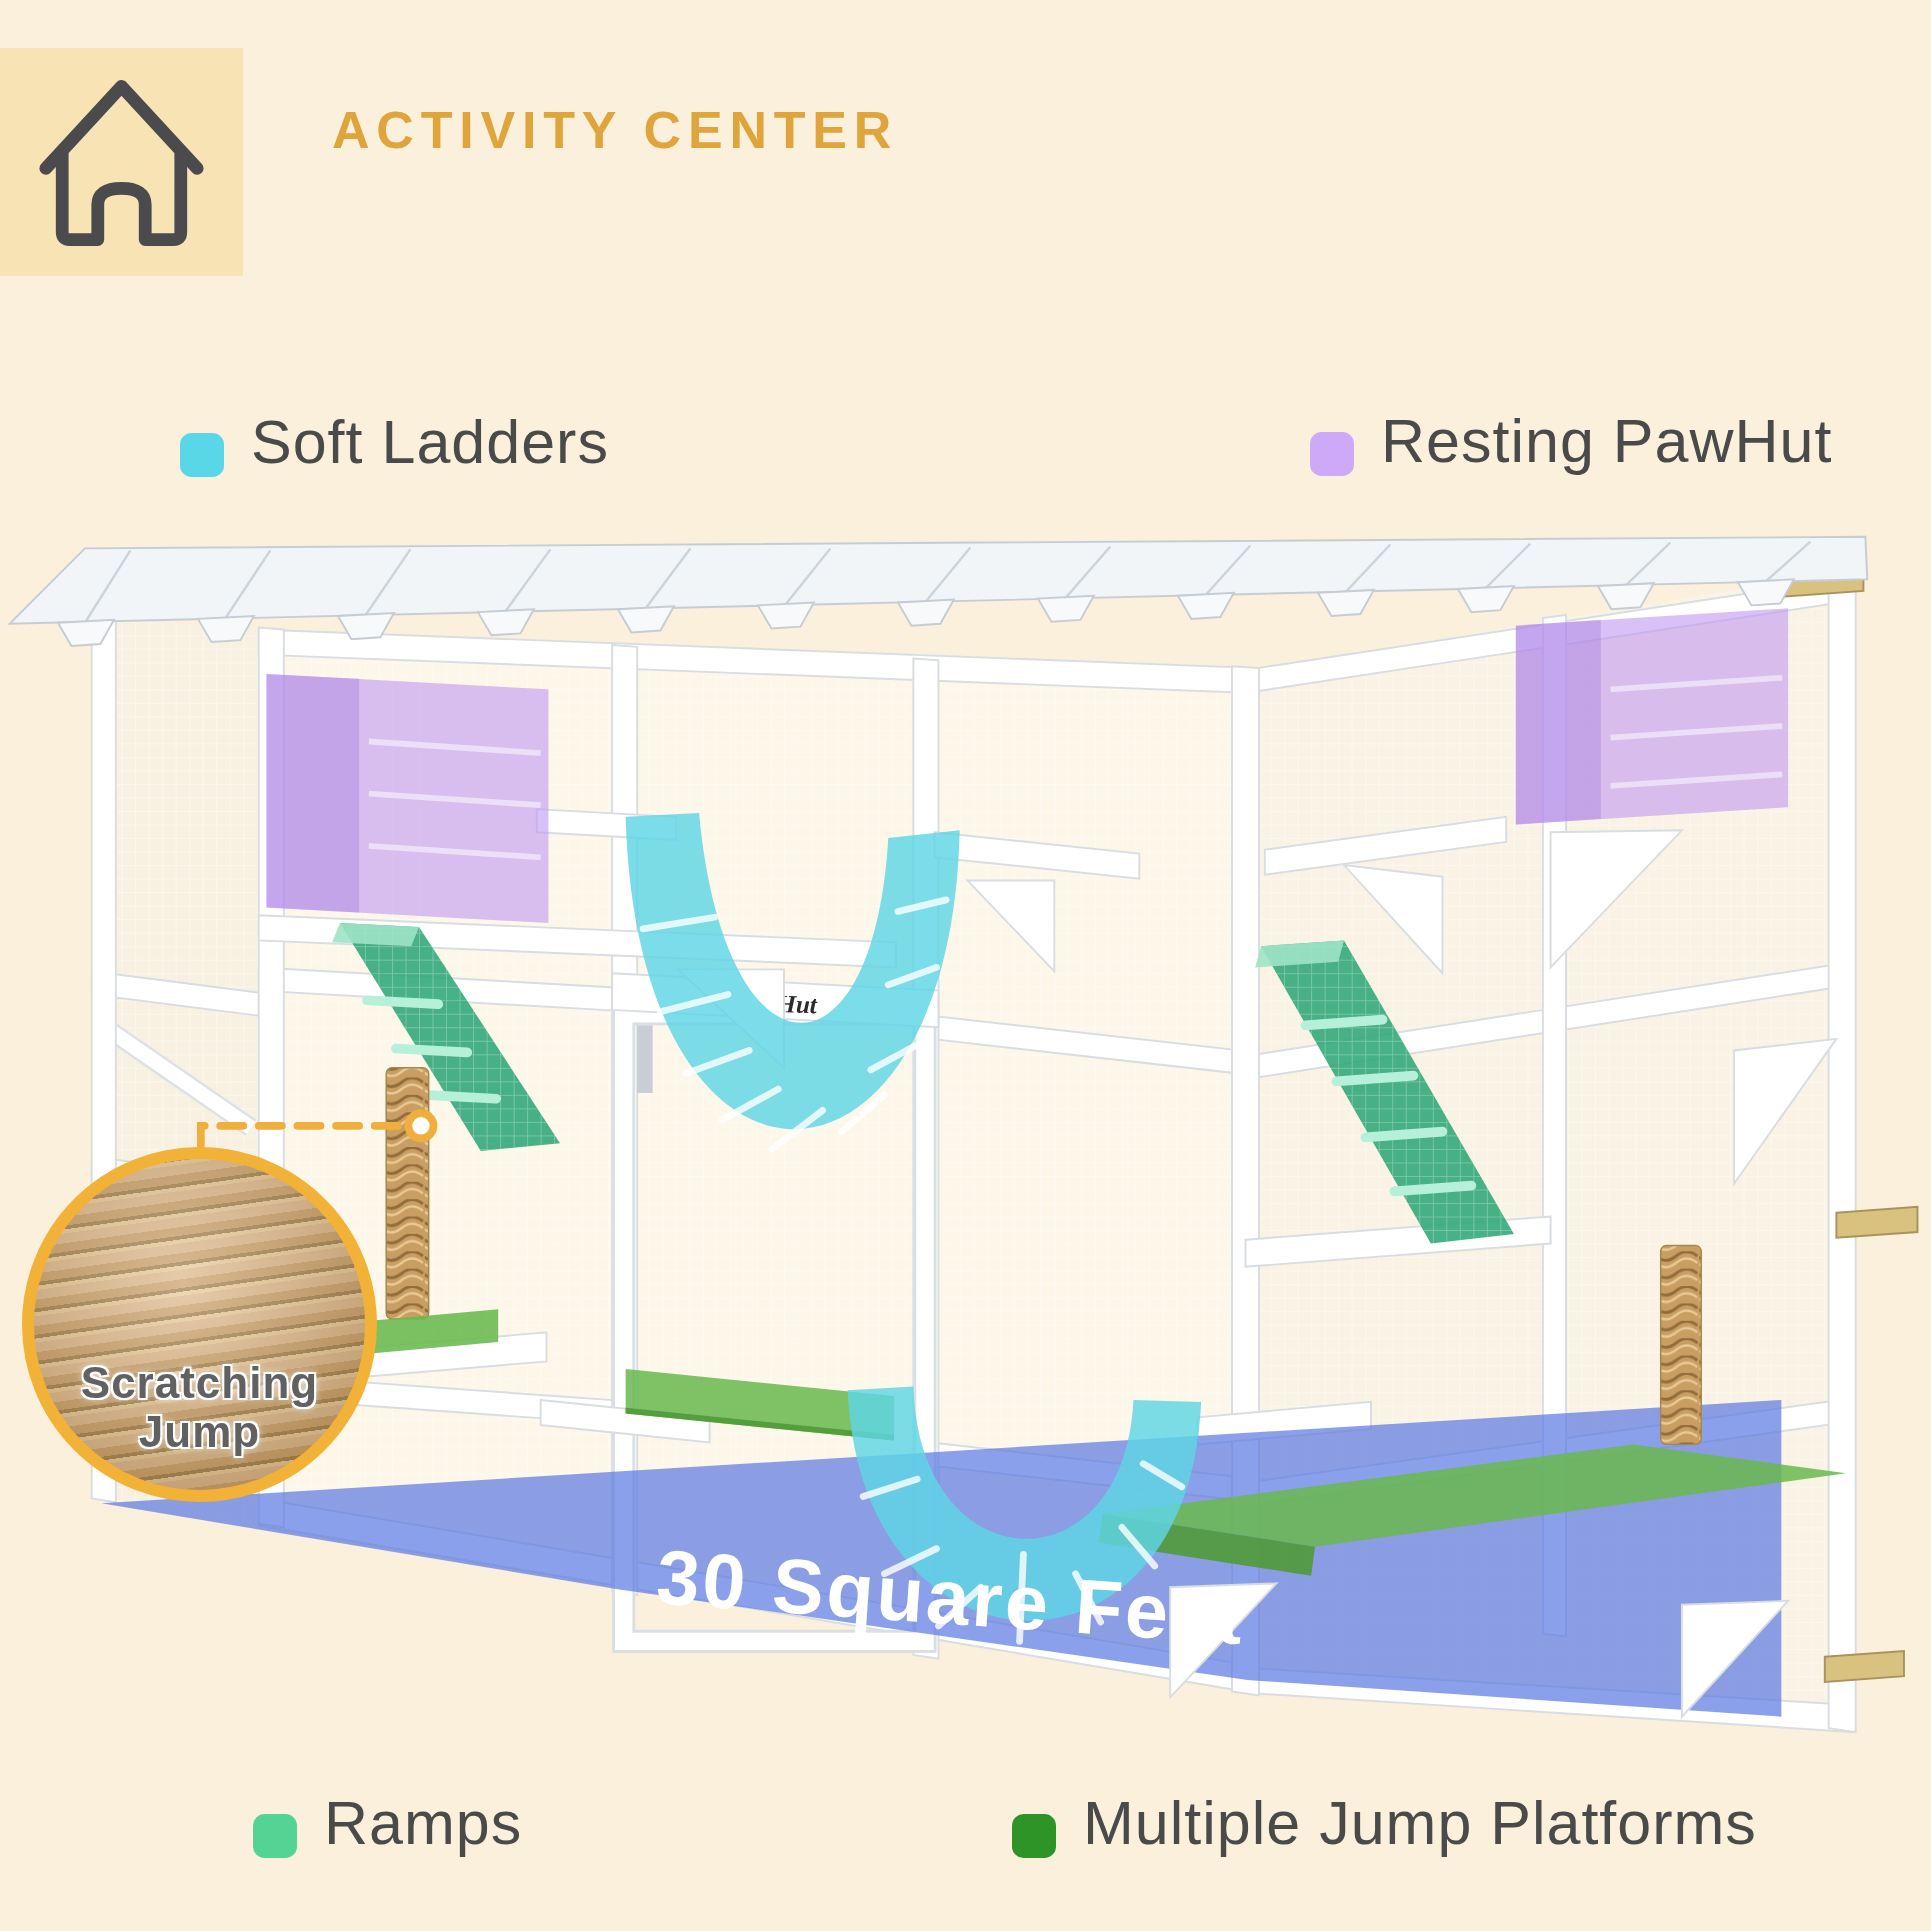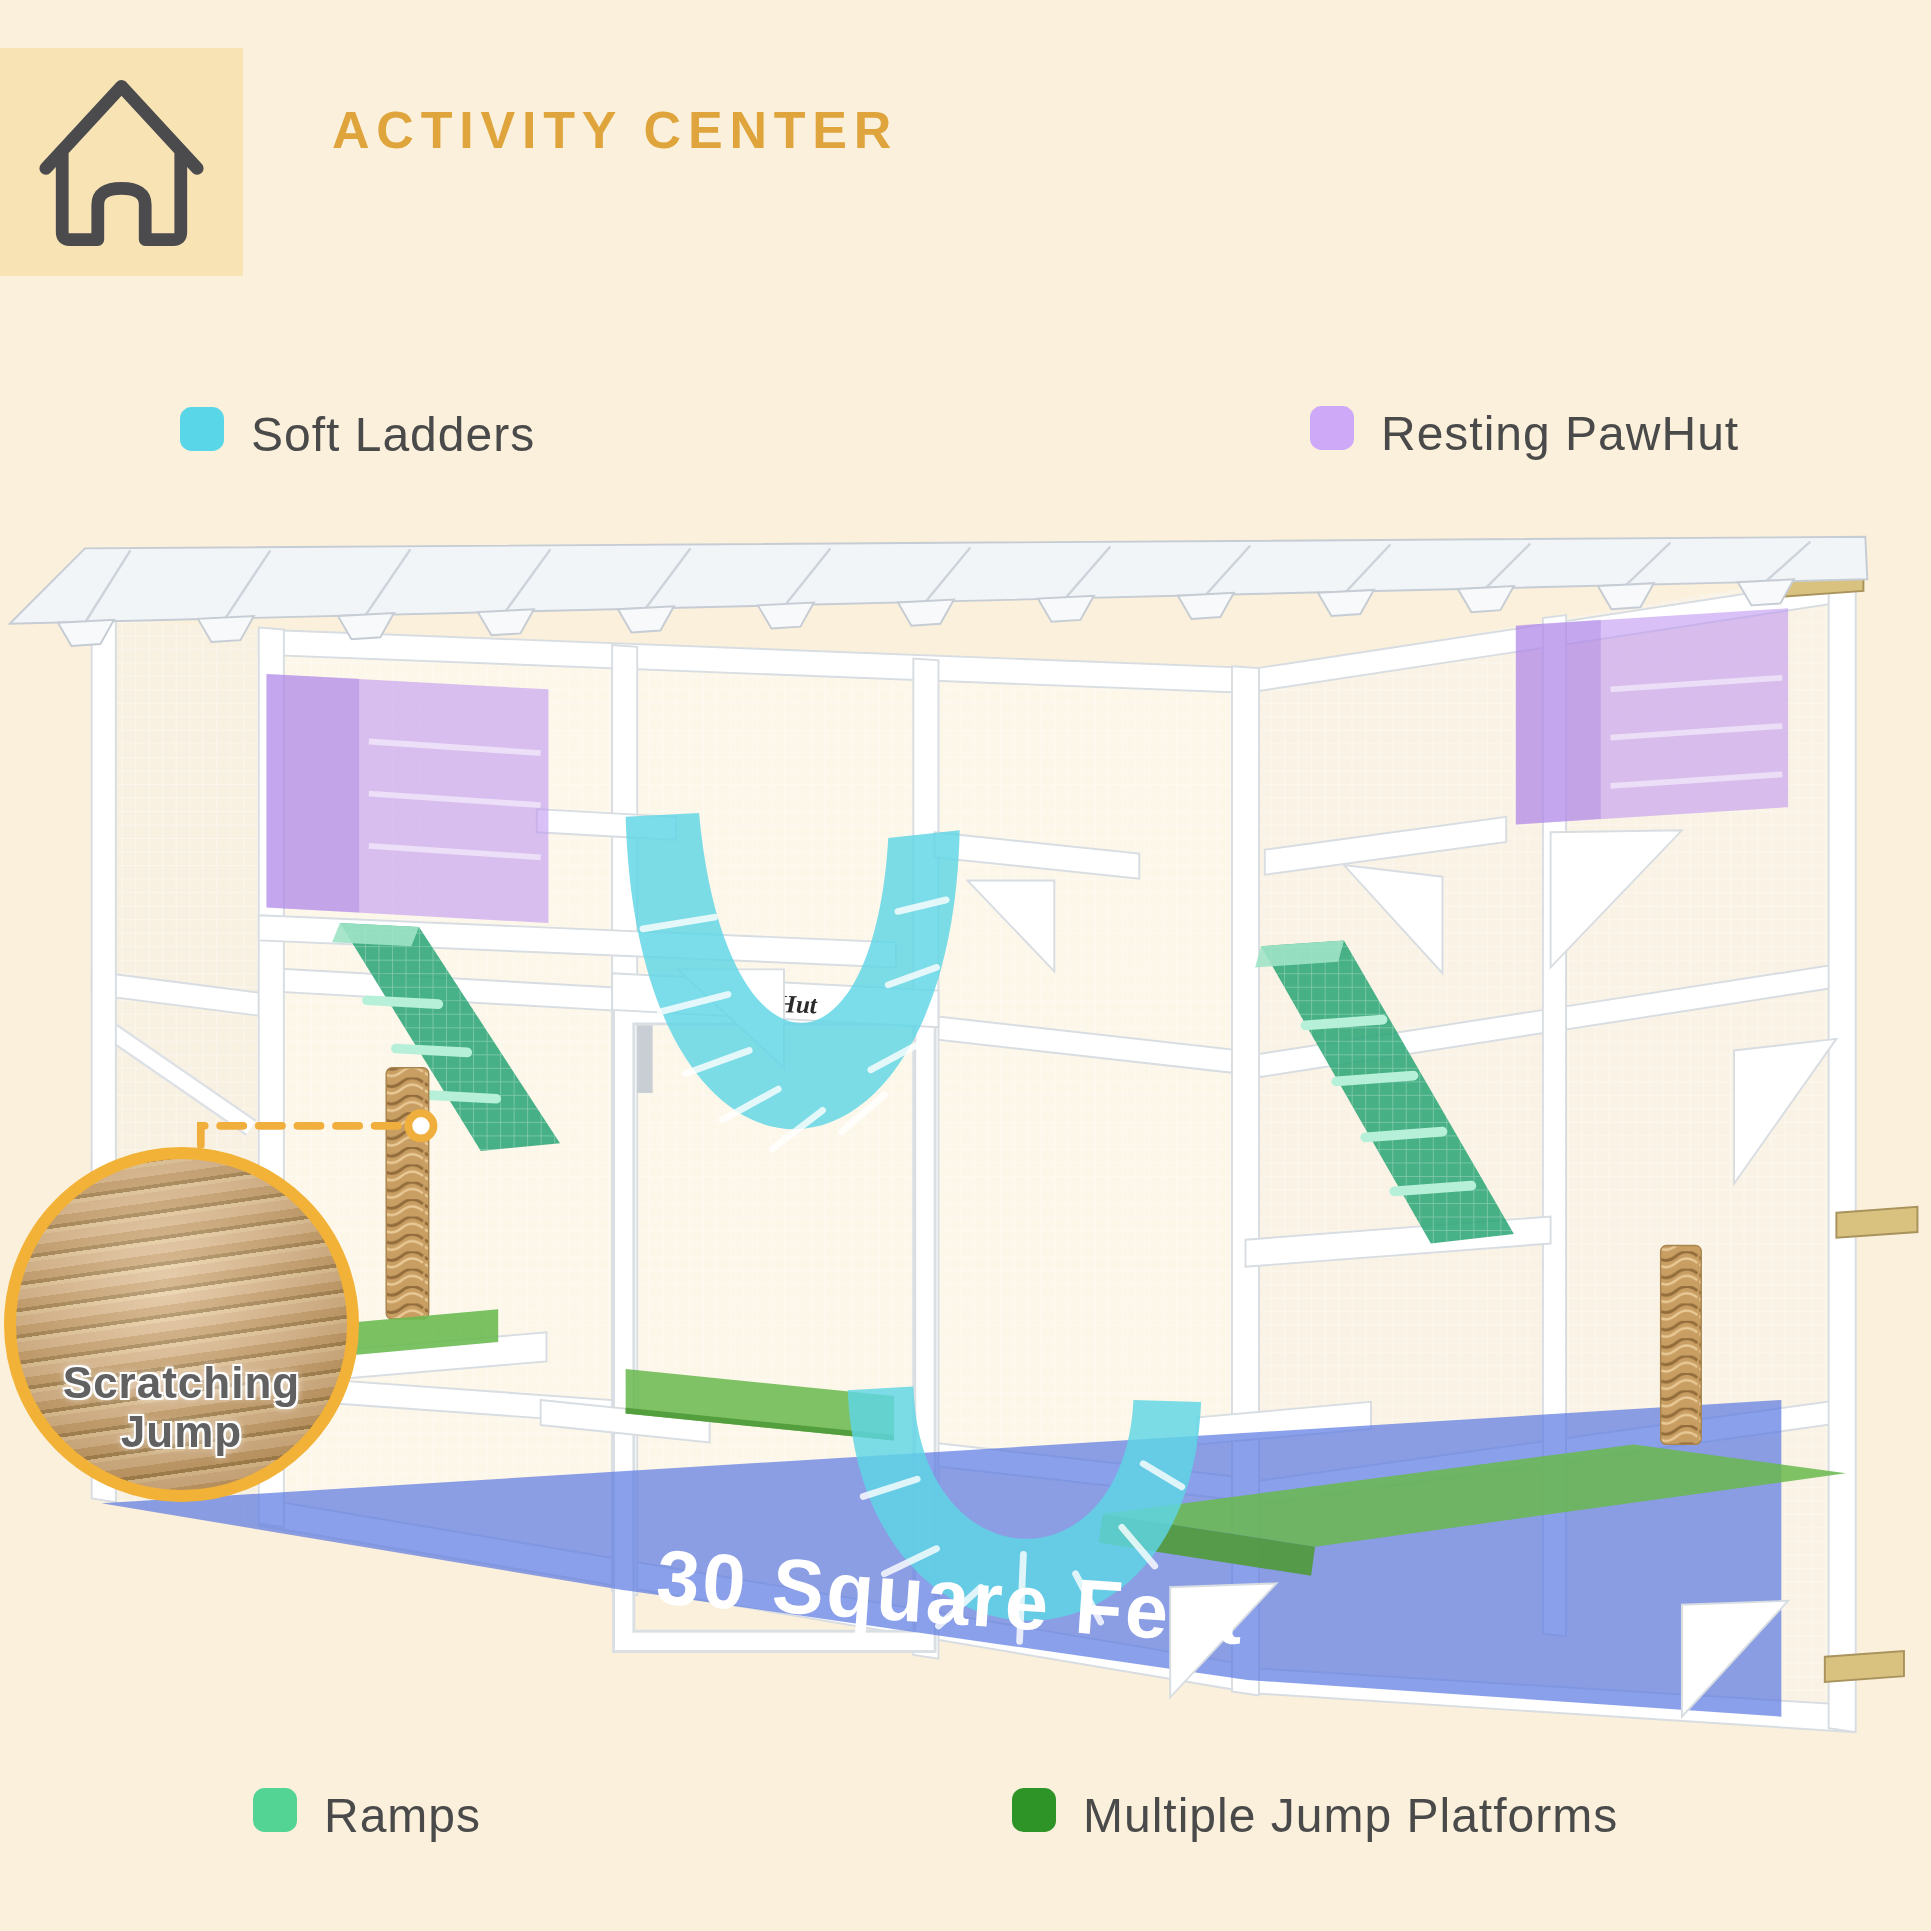--- a/index.html
+++ b/index.html
@@ -4,32 +4,32 @@
 <style>
   html,body{margin:0;padding:0;}
   body{width:1931px;height:1931px;background:#FBF0DB;font-family:"Liberation Sans",sans-serif;}
   .canvas{position:relative;width:1931px;height:1931px;overflow:hidden;background:#FBF0DB;}
 
   .header-tile{position:absolute;left:0;top:48px;width:243px;height:228px;background:#F7E3B4;
     display:flex;align-items:center;justify-content:center;}
   .page-title{position:absolute;left:332px;top:100px;font-size:52px;font-weight:bold;
     color:#DFA53C;letter-spacing:6.8px;white-space:nowrap;}
 
-  .legend-item{position:absolute;display:flex;align-items:flex-start;gap:27px;
-    font-size:48px;color:#4A4A4A;letter-spacing:1px;white-space:nowrap;}
+  .legend-item{position:absolute;display:flex;align-items:flex-end;gap:27px;
+    font-size:61px;color:#4A4A4A;letter-spacing:1px;white-space:nowrap;}
   .swatch{width:44px;height:44px;border-radius:11.6px;flex:0 0 auto;}
   .sw-cyan{background:#59D6E7}.sw-purple{background:#CDA9F8}.sw-green{background:#53D495}.sw-dgreen{background:#2F9428}
   .li-tl{left:180px;top:407px;}
   .li-tr{left:1310px;top:406px;}
   .li-bl{left:253px;top:1788px;}
   .li-br{left:1012px;top:1788px;}
 
   svg.catio{position:absolute;left:0;top:0;width:1931px;height:1931px;}
 
-  .inset{position:absolute;left:4px;top:1147px;width:355px;height:355px;box-sizing:border-box;
+  .inset{position:absolute;left:22px;top:1147px;width:355px;height:355px;box-sizing:border-box;
     border:12.6px solid #F2B237;border-radius:50%;overflow:hidden;
     background:
       radial-gradient(circle at 45% 38%, rgba(255,255,255,0.30), rgba(110,75,30,0.30) 95%),
       repeating-linear-gradient(172deg,#DCB687 0 9.7px,#C79C64 9.7px 18.3px,#9E7A43 18.3px 22px,#E7C795 22px 26px);}
   .inset-label{position:absolute;left:0;right:0;top:60%;text-align:center;font-weight:bold;
     font-size:44px;line-height:1.12;color:#616161;letter-spacing:1px;
     text-shadow:-1.9px -1.9px 0 #fff,1.9px -1.9px 0 #fff,-1.9px 1.9px 0 #fff,1.9px 1.9px 0 #fff,0 0 8.7px #fff;}
 </style>
 </head>
 <body>

